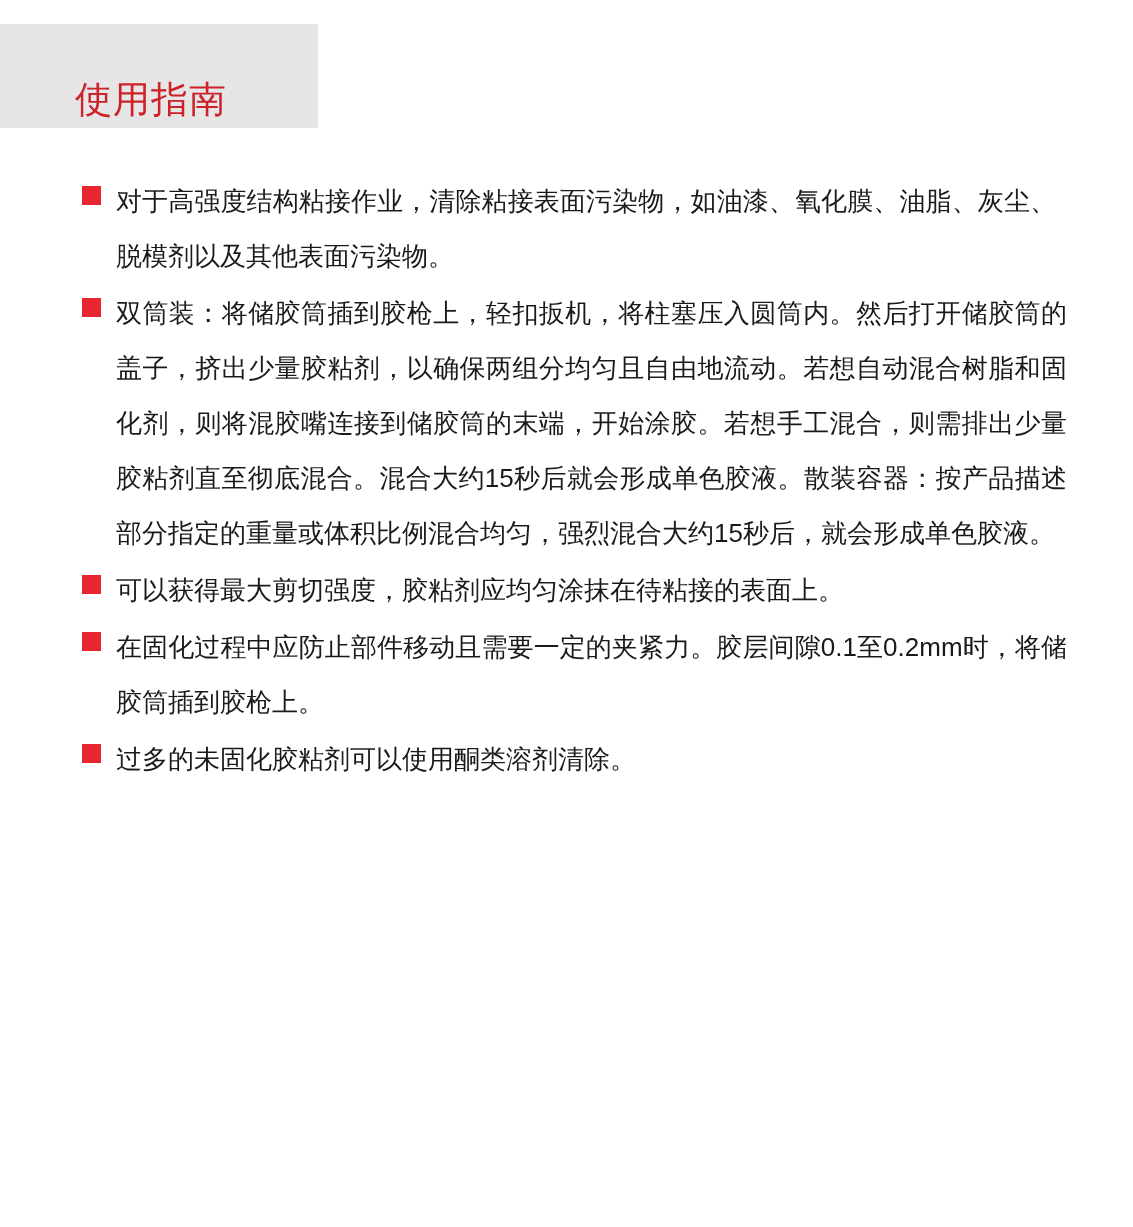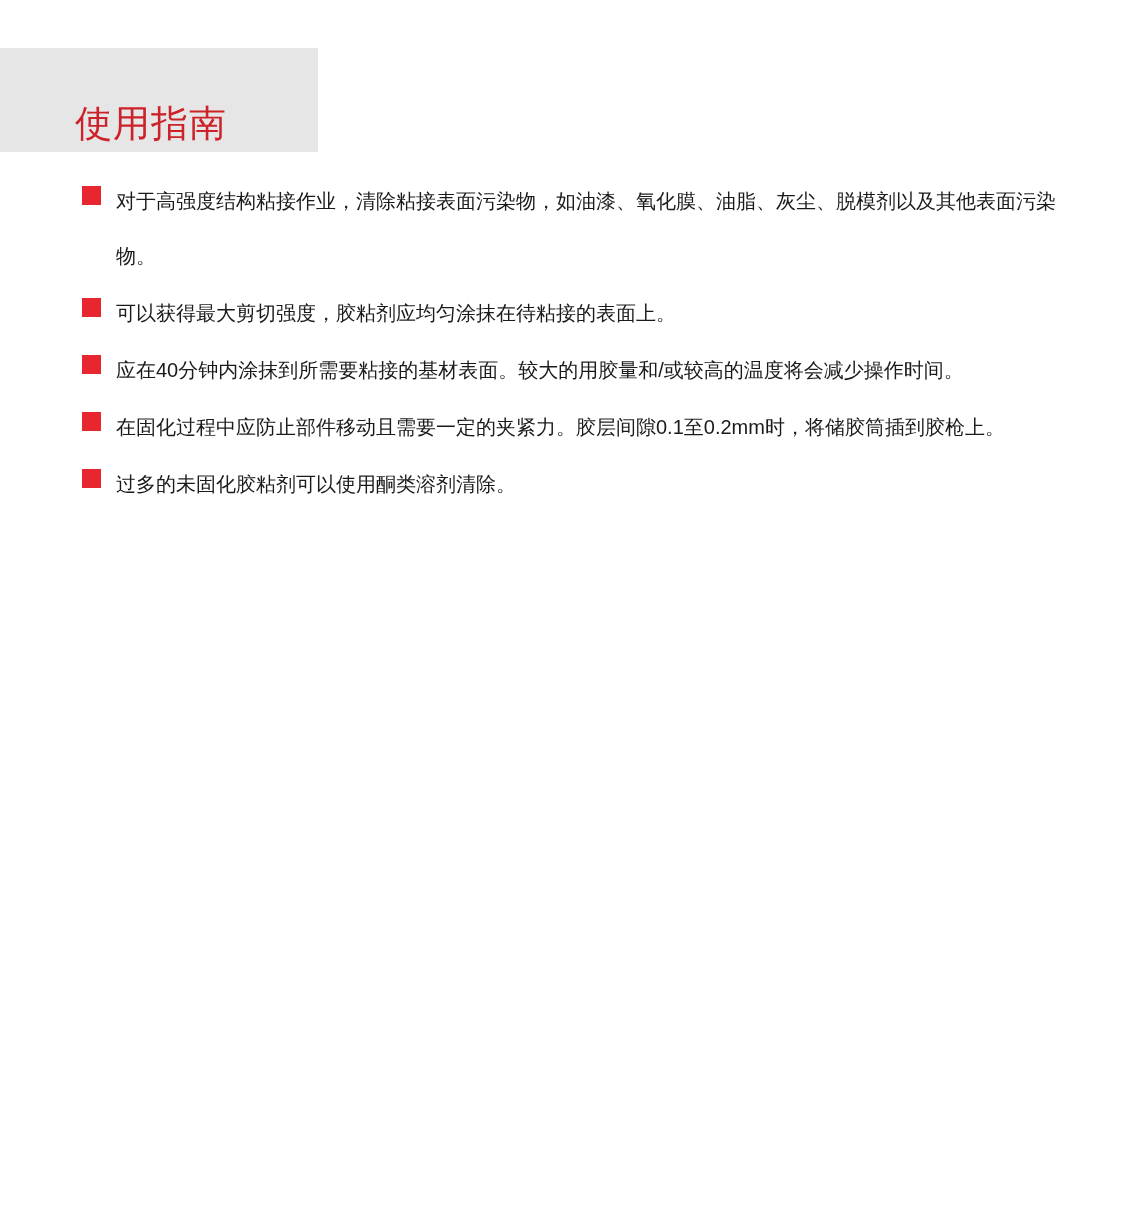--- a/index.html
+++ b/index.html
@@ -22,21 +22,20 @@
   }
 
   
   .header-banner {
     position: absolute;
     left: 0;
     top: 24px;
     width: 318px;
     height: 104px;
     background: #e6e6e6;
-    margin-top: 24px;
   }
   .header-title {
     position: absolute;
     left: 75px;
     top: 50px;
     font-size: 37px;
     line-height: 52px;
     font-weight: 400;
     color: #cc2229;
     letter-spacing: 1px;
@@ -60,21 +59,21 @@
   .bullet-square {
     position: absolute;
     left: 0;
     top: 12px;
     width: 19px;
     height: 19px;
     background: #e8262f;
   }
 
   .item-text {
-    font-size: 20px;
+    font-size: 26px;
     line-height: 55px;
     color: #1a1a1a;
     font-weight: 400;
     letter-spacing: 0px;
     text-align: justify;
     text-justify: inter-ideograph;
     word-break: break-all;
   }
 
   
@@ -95,30 +94,30 @@
   </div>
 
   <div class="guide-list">
 
     <div class="guide-item">
       <span class="bullet-square"></span>
       <div class="item-text narrow">对于高强度结构粘接作业，清除粘接表面污染物，如油漆、氧化膜、油脂、灰尘、脱模剂以及其他表面污染物。</div>
     </div>
 
 
+    <div class="guide-item">
+      <span class="bullet-square"></span>
+      <div class="item-text wide">双筒装：将储胶筒插到胶枪上，轻扣扳机，将柱塞压入圆筒内。然后打开储胶筒的盖子，挤出少量胶粘剂，以确保两组分均匀且自由地流动。若想自动混合树脂和固化剂，则将混胶嘴连接到储胶筒的末端，开始涂胶。若想手工混合，则需排出少量胶粘剂直至彻底混合。混合大约15秒后就会形成单色胶液。散装容器：按产品描述部分指定的重量或体积比例混合均匀，强烈混合大约15秒后，就会形成单色胶液。</div>
+    </div>
 
     <div class="guide-item">
       <span class="bullet-square"></span>
       <div class="item-text">可以获得最大剪切强度，胶粘剂应均匀涂抹在待粘接的表面上。</div>
     </div>
 
-    <div class="guide-item">
-      <span class="bullet-square"></span>
-      <div class="item-text wide">应在40分钟内涂抹到所需要粘接的基材表面。较大的用胶量和/或较高的温度将会减少操作时间。</div>
-    </div>
 
 
     <div class="guide-item">
       <span class="bullet-square"></span>
       <div class="item-text wide">在固化过程中应防止部件移动且需要一定的夹紧力。胶层间隙0.1至0.2mm时，将储胶筒插到胶枪上。</div>
     </div>
 
     <div class="guide-item">
       <span class="bullet-square"></span>
       <div class="item-text">过多的未固化胶粘剂可以使用酮类溶剂清除。</div>

